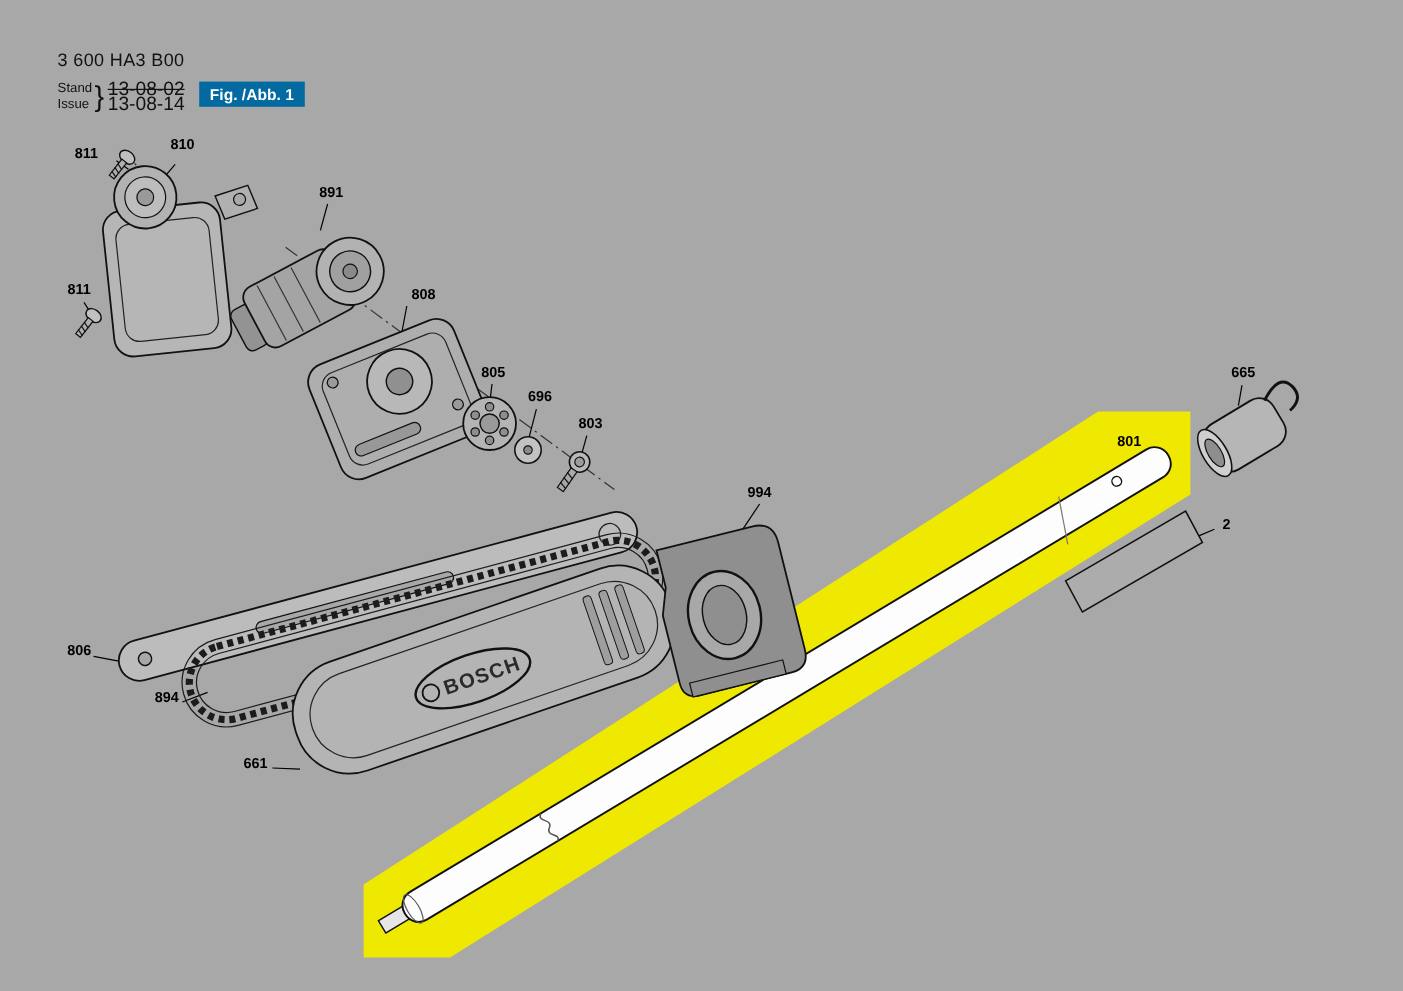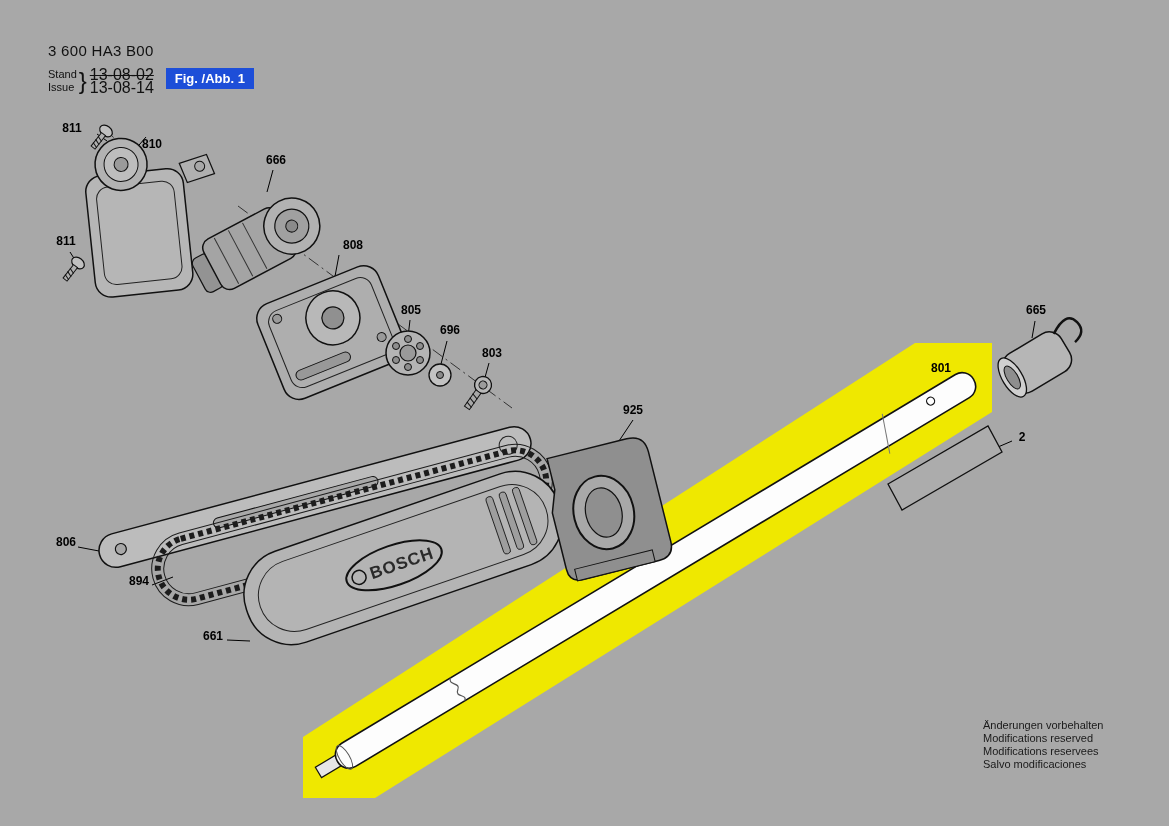--- a/index.html
+++ b/index.html
@@ -16,21 +16,21 @@
   svg text { font-family:"Liberation Sans", sans-serif; }
 
   .header { position:absolute; left:48px; top:42px; }
   .part-code { font-size:15px; letter-spacing:.3px; }
   .issue-row { display:flex; align-items:flex-start; margin-top:9px; }
   .labels div { font-size:11px; line-height:13px; }
   .brace { font-size:24px; line-height:25px; margin:0 3px 0 2px; font-weight:400; }
   .dates div { font-size:16px; line-height:13px; white-space:nowrap; }
   .strike { text-decoration:line-through; }
   .fig-badge {
-    background:#1d4ed8; color:#fff; font-weight:bold; font-size:13px;
+    background:#0369a1; color:#fff; font-weight:bold; font-size:13px;
     padding:3px 9px; margin-left:12px; white-space:nowrap;
   }
 
   .callout {
     position:absolute; transform:translate(-50%,-50%);
     font-weight:bold; font-size:12px; color:#000; white-space:nowrap;
   }
 
   .footer { position:absolute; left:983px; top:719px; }
   .footer div { font-size:11px; line-height:13px; color:#1a1a1a; }
@@ -198,36 +198,30 @@
       <div class="dates">
         <div class="strike">13-08-02</div>
         <div>13-08-14</div>
       </div>
       <div class="fig-badge">Fig. /Abb. 1</div>
     </div>
   </div>
 
   <div>
     <div class="callout" style="left:72px;  top:128px">811</div>
-    <div class="callout" style="left:152px; top:144px">810</div>
-    <div class="callout" style="left:276px; top:160px">666</div>
+    <div class="callout" style="left:152px; top:120px">810</div>
+    <div class="callout" style="left:276px; top:160px">891</div>
     <div class="callout" style="left:66px;  top:241px">811</div>
     <div class="callout" style="left:353px; top:245px">808</div>
     <div class="callout" style="left:411px; top:310px">805</div>
     <div class="callout" style="left:450px; top:330px">696</div>
     <div class="callout" style="left:492px; top:353px">803</div>
-    <div class="callout" style="left:633px; top:410px">925</div>
+    <div class="callout" style="left:633px; top:410px">994</div>
     <div class="callout" style="left:941px; top:368px">801</div>
     <div class="callout" style="left:1036px;top:310px">665</div>
     <div class="callout" style="left:1022px;top:437px">2</div>
     <div class="callout" style="left:66px;  top:542px">806</div>
     <div class="callout" style="left:139px; top:581px">894</div>
     <div class="callout" style="left:213px; top:636px">661</div>
   </div>
 
-  <div class="footer">
-    <div>Änderungen vorbehalten</div>
-    <div>Modifications reserved</div>
-    <div>Modifications reservees</div>
-    <div>Salvo modificaciones</div>
-  </div>
 
 </div>
 
 </body></html>

